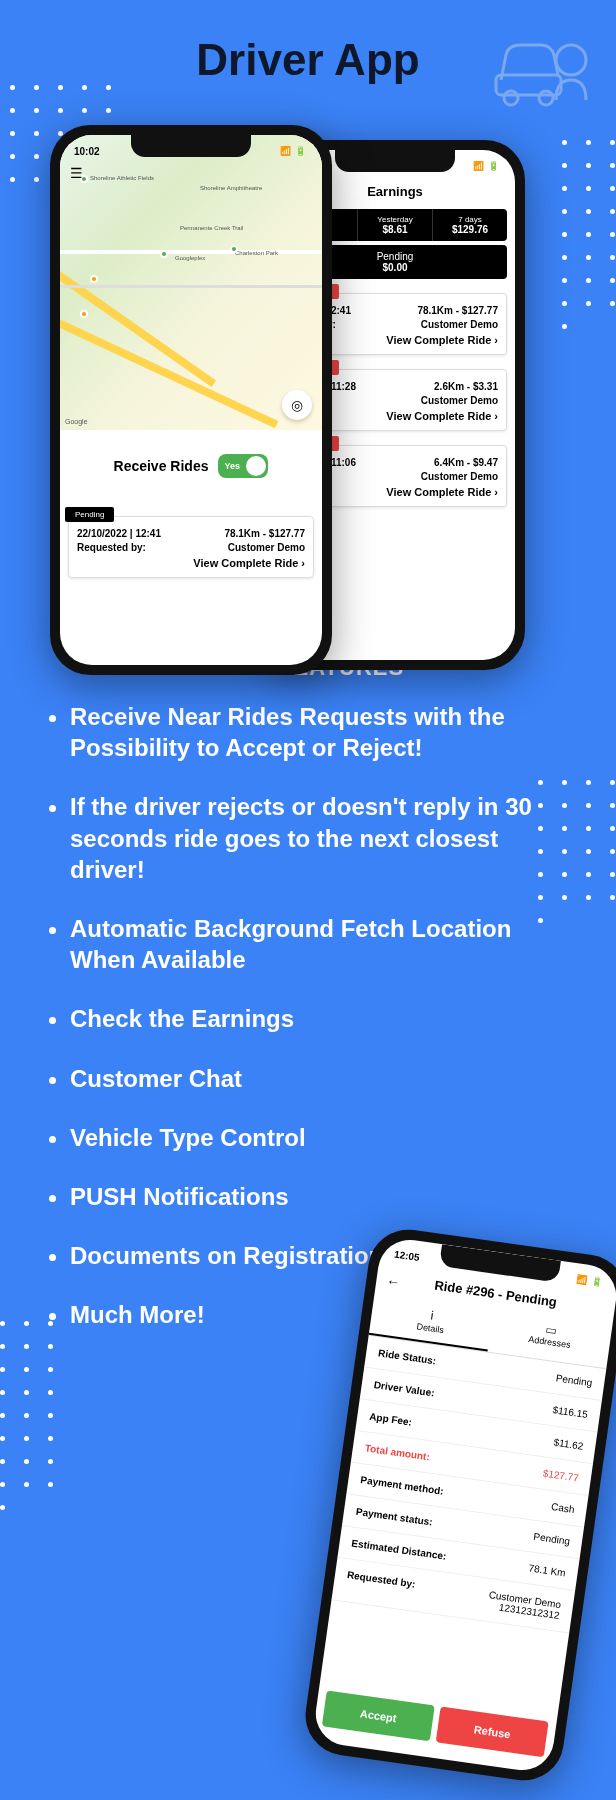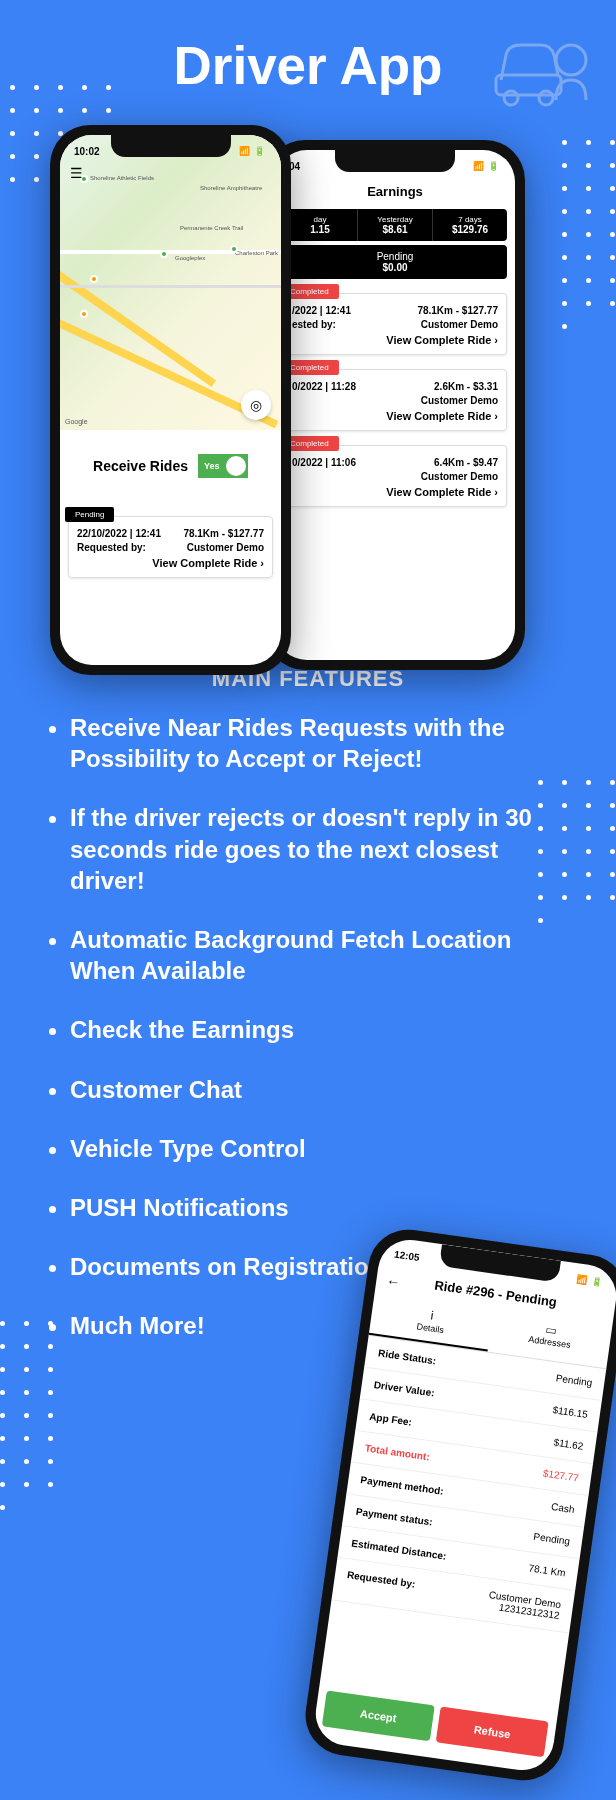--- a/index.html
+++ b/index.html
@@ -6,22 +6,22 @@
 body {
   width: 616px;
   height: 1800px;
   background: #3b82f6;
   font-family: -apple-system, BlinkMacSystemFont, 'Segoe UI', sans-serif;
   position: relative;
   overflow: hidden;
 }
 .header-title {
   text-align: center;
-  color: #ffffff;
-  font-size: 53px;
+  color: #0f172a;
+  font-size: 44px;
   font-weight: 800;
   padding-top: 35px;
 }
 .driver-icon {
   position: absolute;
   top: 20px;
   right: 20px;
   width: 110px;
   height: 90px;
 }
@@ -67,38 +67,38 @@
   display: flex;
   justify-content: space-between;
   align-items: center;
   padding: 4px 14px 0;
   font-size: 10px;
   font-weight: 600;
 }
 .status-icons { font-size: 9px; letter-spacing: 1px; }
 
 
-.phone1 { top: 125px; left: 50px; width: 241px; height: 550px; z-index: 3; }
+.phone1 { top: 125px; left: 50px; width: 282px; height: 550px; z-index: 3; }
 .map-area {
   height: 295px;
   background: linear-gradient(135deg, #e8f5e9 0%, #dcedc8 30%, #f5f5dc 60%, #fff8e1 100%);
   position: relative;
   overflow: hidden;
 }
 .map-road { position: absolute; background: #ffd54f; height: 8px; transform-origin: left; }
 .map-label { position: absolute; font-size: 6px; color: #555; }
 .map-pin { position: absolute; width: 8px; height: 8px; background: #4caf50; border-radius: 50%; border: 2px solid white; }
 .menu-btn { position: absolute; top: 30px; left: 10px; font-size: 14px; z-index: 5; }
 .locate-btn { position: absolute; bottom: 10px; right: 10px; width: 30px; height: 30px; background: white; border-radius: 50%; display: flex; align-items: center; justify-content: center; font-size: 14px; box-shadow: 0 2px 4px rgba(0,0,0,0.2); }
 .receive-rides {
   display: flex; justify-content: center; align-items: center; gap: 10px;
   padding: 24px; font-weight: 700; font-size: 14px;
 }
 .toggle {
-  width: 50px; height: 24px; background: #4caf50; border-radius: 0;
+  width: 50px; height: 24px; background: #4caf50; border-radius: 8px;
   position: relative; color: white; font-size: 9px; font-weight: 700;
   display: flex; align-items: center; padding-left: 6px;
 }
 .toggle::after { content: ''; position: absolute; right: 2px; width: 20px; height: 20px; background: white; border-radius: 50%; }
 .ride-card {
   margin: 8px 8px; border: 1px solid #ddd; border-radius: 4px; padding: 8px;
   font-size: 10px; position: relative; box-shadow: 0 1px 3px rgba(0,0,0,0.1);
 }
 .badge { position: absolute; top: -10px; left: -4px; background: #000; color: white; padding: 3px 10px; font-size: 8px; border-radius: 2px; }
 .badge-completed { background: #ef4444; }

